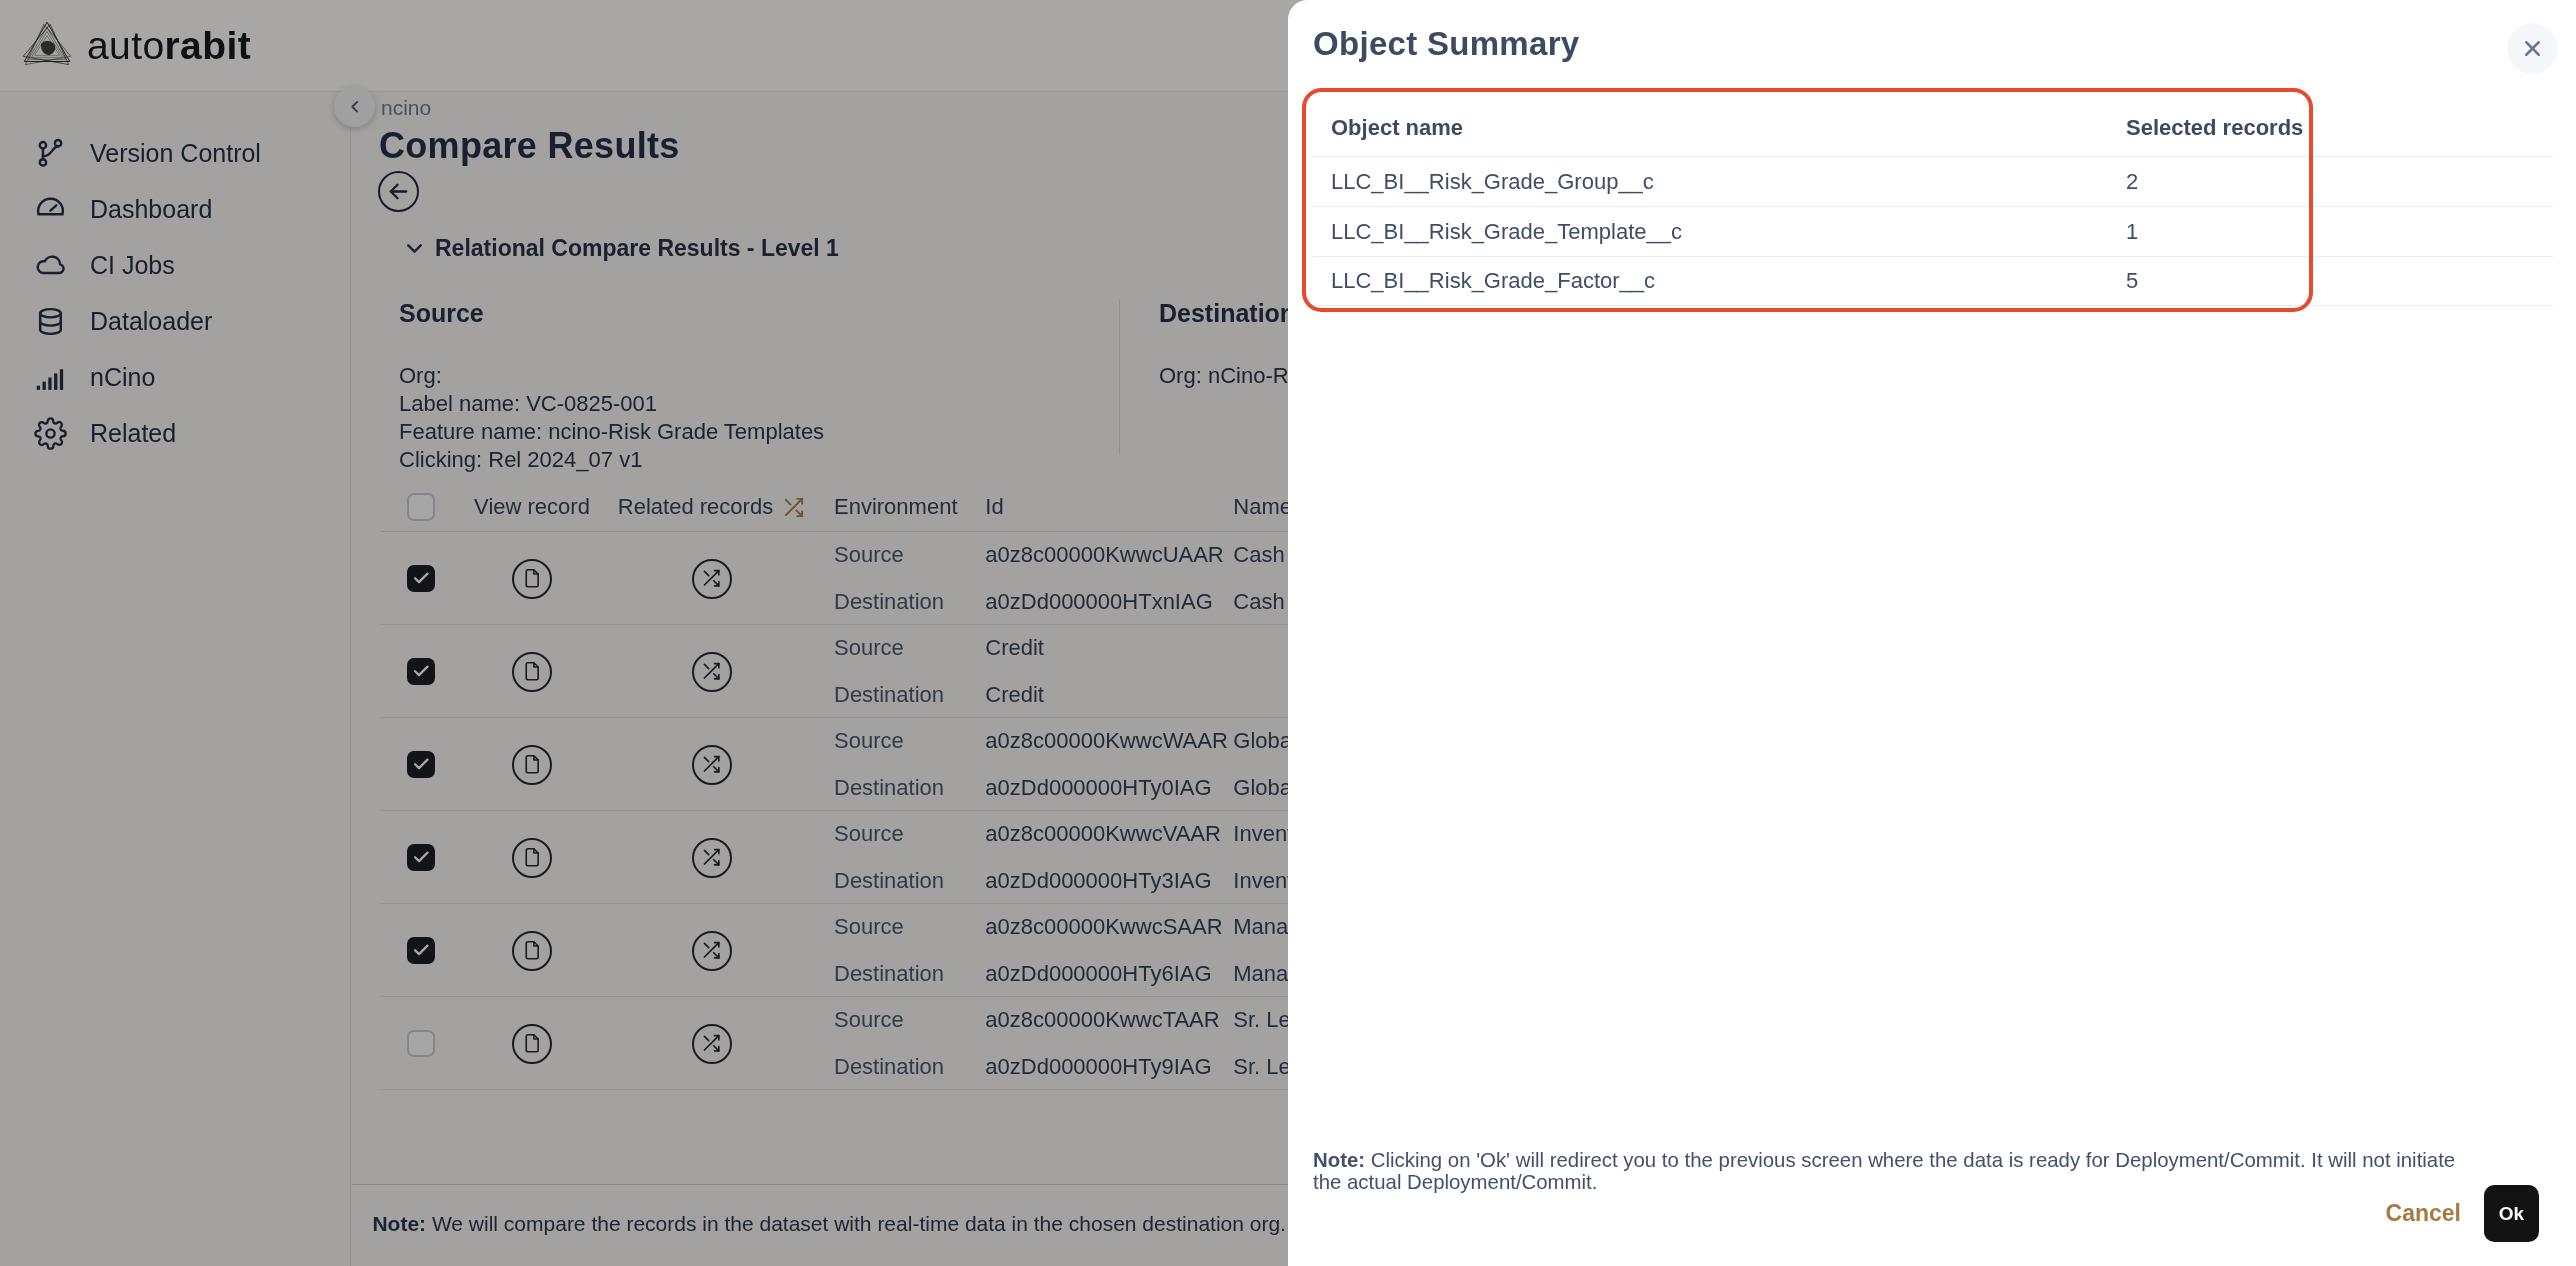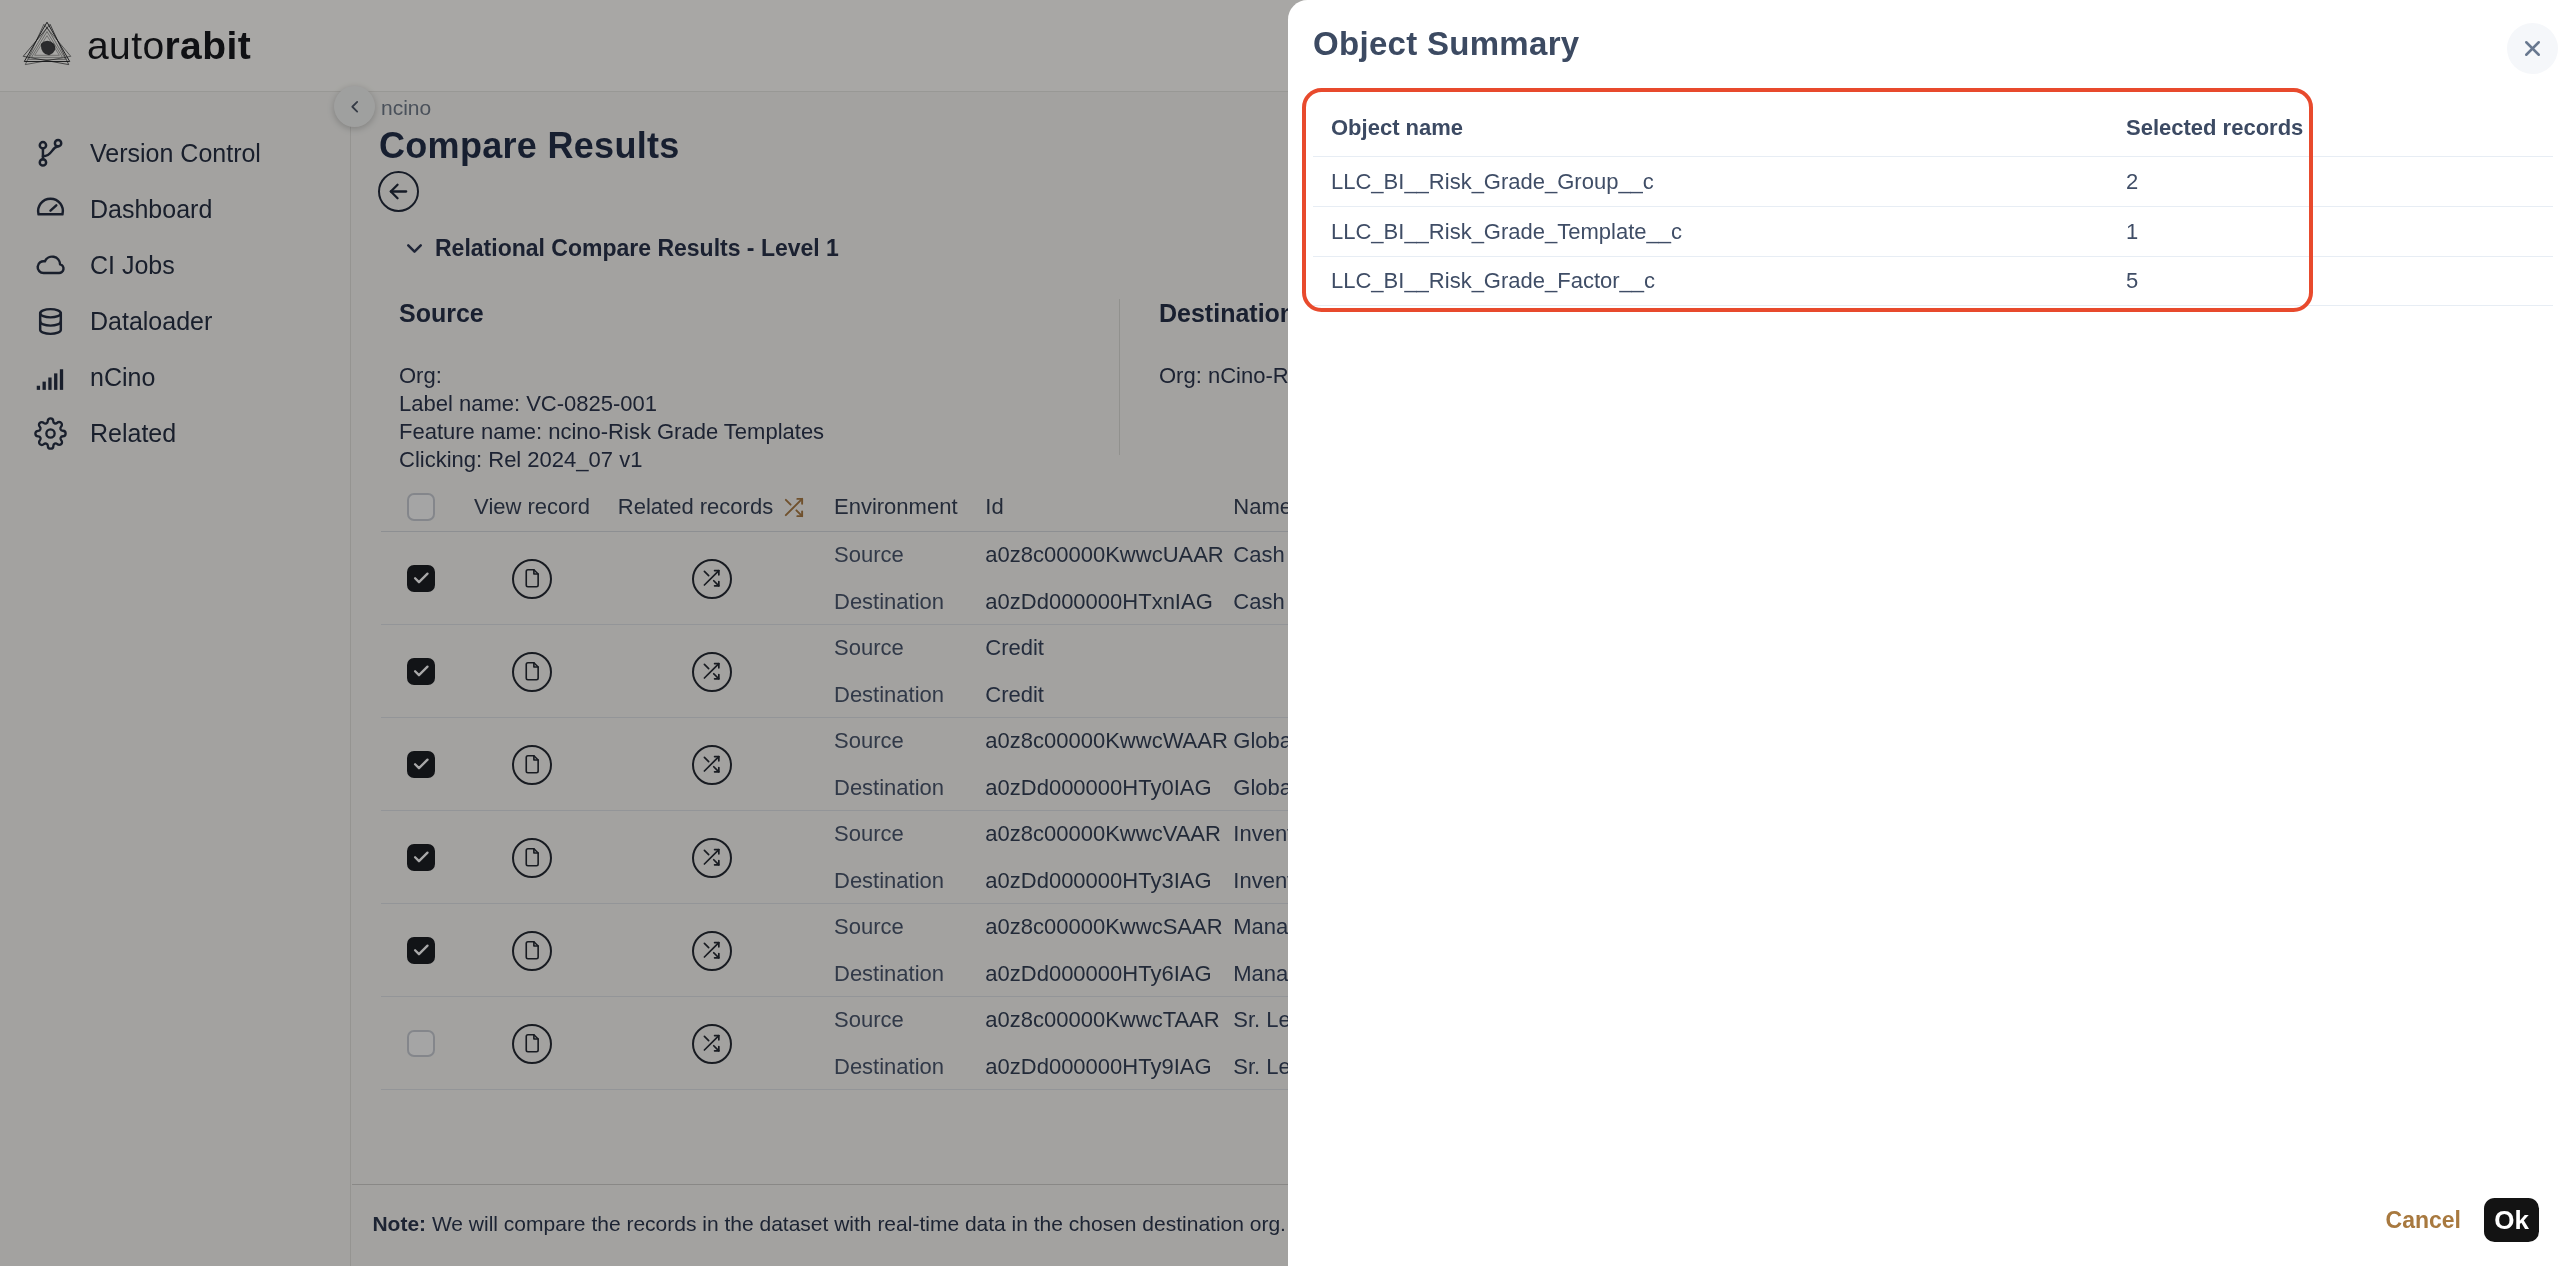--- a/index.html
+++ b/index.html
@@ -102,22 +102,22 @@
   .mt-name { padding-left:18px; }
   .annotation-box { position:absolute; left:14px; top:88px; width:1011px; height:224px;
                     border:4.4px solid #e84a2d; border-radius:19.5px; pointer-events:none; z-index:5; }
 
   .modal-note { position:absolute; left:25px; top:1149px; width:1166px; font-size:20.4px;
                 line-height:22px; color:#42516b; }
   .modal-note b { font-weight:700; }
   .modal-footer { position:absolute; right:37px; bottom:25px; display:flex; align-items:center; gap:23px; }
   .cancel-btn { font-size:23px; font-weight:600; color:#a8793f; background:none; border:none;
                 font-family:inherit; cursor:pointer; }
-  .ok-btn { width:55px; height:44px; border-radius:10.6px; background:#131313; color:#ffffff;
-            font-size:26px; font-weight:600; border:none; font-family:inherit; cursor:pointer;
+  .ok-btn { width:55px; height:57px; border-radius:10.6px; background:#131313; color:#ffffff;
+            font-size:19px; font-weight:600; border:none; font-family:inherit; cursor:pointer;
             display:flex; align-items:center; justify-content:center; }
 </style>
 </head>
 <body>
 
 <div class="topbar">
   <div class="logo">
     <span class="logo-mark">
       <svg viewBox="0 0 60 60" fill="none" stroke="currentColor" stroke-width="0.9">
         <path d="M30 7 L52 45 L8 45 Z"></path>
@@ -515,19 +515,20 @@
     <div class="mt-row">
       <div class="mt-name">LLC_BI__Risk_Grade_Template__c</div>
       <div>1</div>
     </div>
     <div class="mt-row">
       <div class="mt-name">LLC_BI__Risk_Grade_Factor__c</div>
       <div>5</div>
     </div>
   </div>
 
+  <div class="modal-note"><b>Note:</b><span> Clicking on 'Ok' will redirect you to the previous screen where the data is ready for Deployment/Commit. It will not initiate the actual Deployment/Commit.</span></div>
 
   <div class="modal-footer">
     <button class="cancel-btn">Cancel</button>
     <button class="ok-btn">Ok</button>
   </div>
 </div>
 
 
 </body></html>

